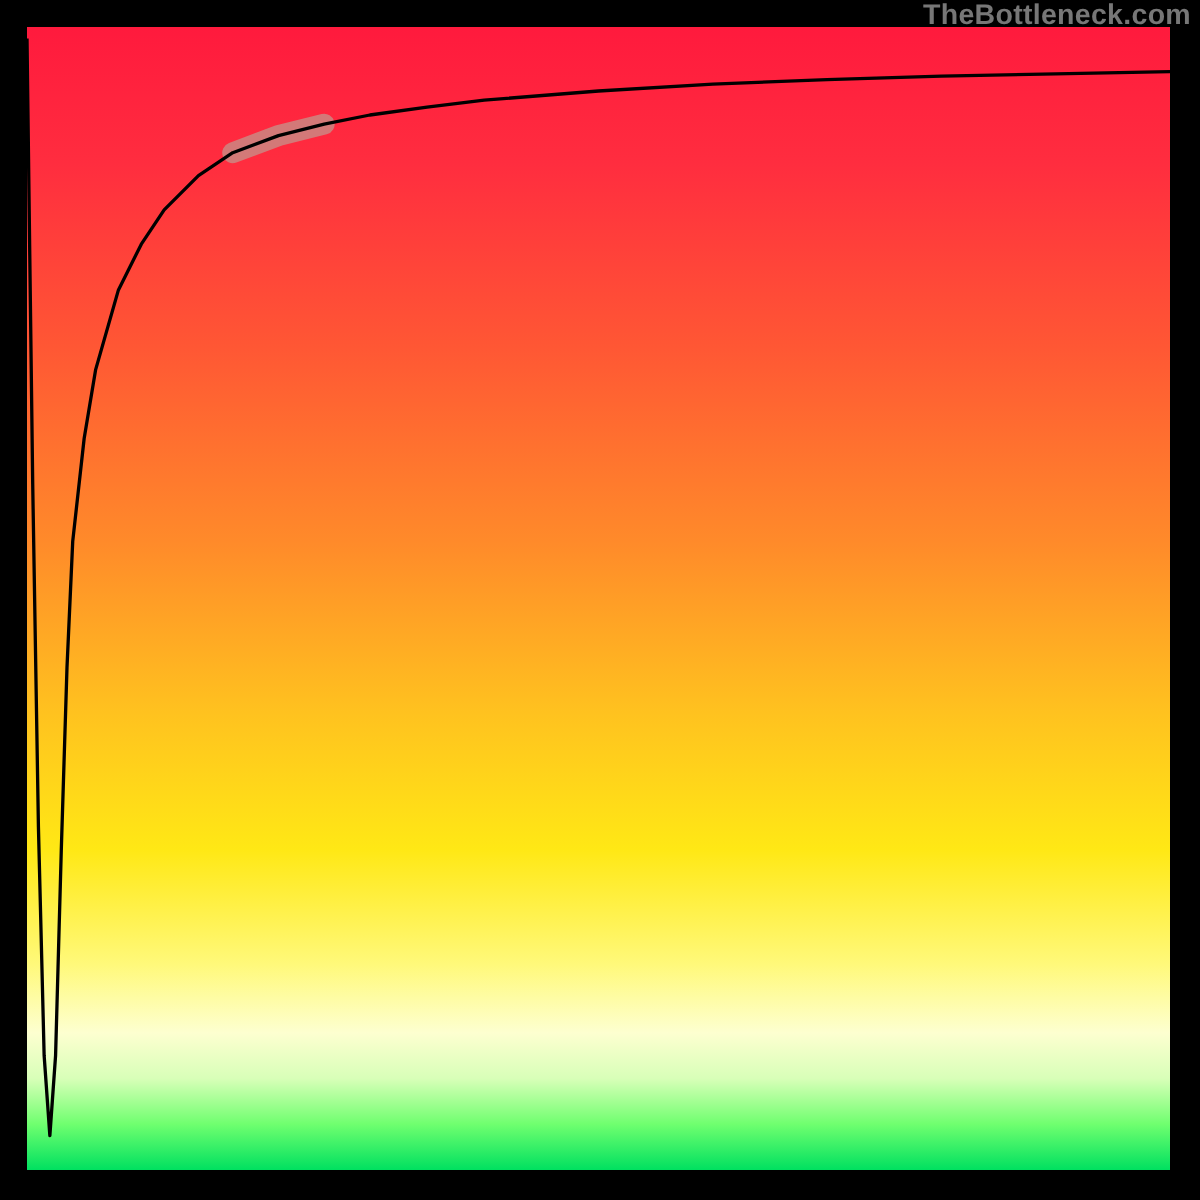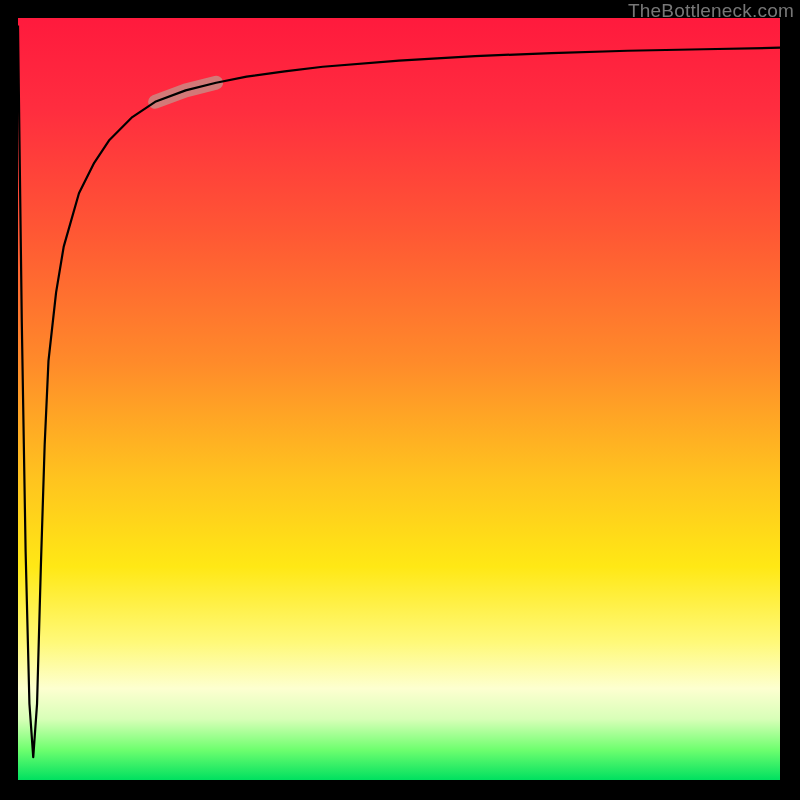--- a/index.html
+++ b/index.html
@@ -45,21 +45,21 @@
     top: 0;
     width: 762px;
     height: 762px;
   }
   .attribution {
     position: absolute;
     top: 0;
     right: 6px;
     color: #777;
     font-size: 19px;
-    font-weight: 400;
+    font-weight: 700;
     letter-spacing: 0.2px;
   }
 </style>
 </head>
 <body>
 
 <div class="frame">
   <div class="plot">
     <svg viewBox="0 0 762 762">
       <g>

